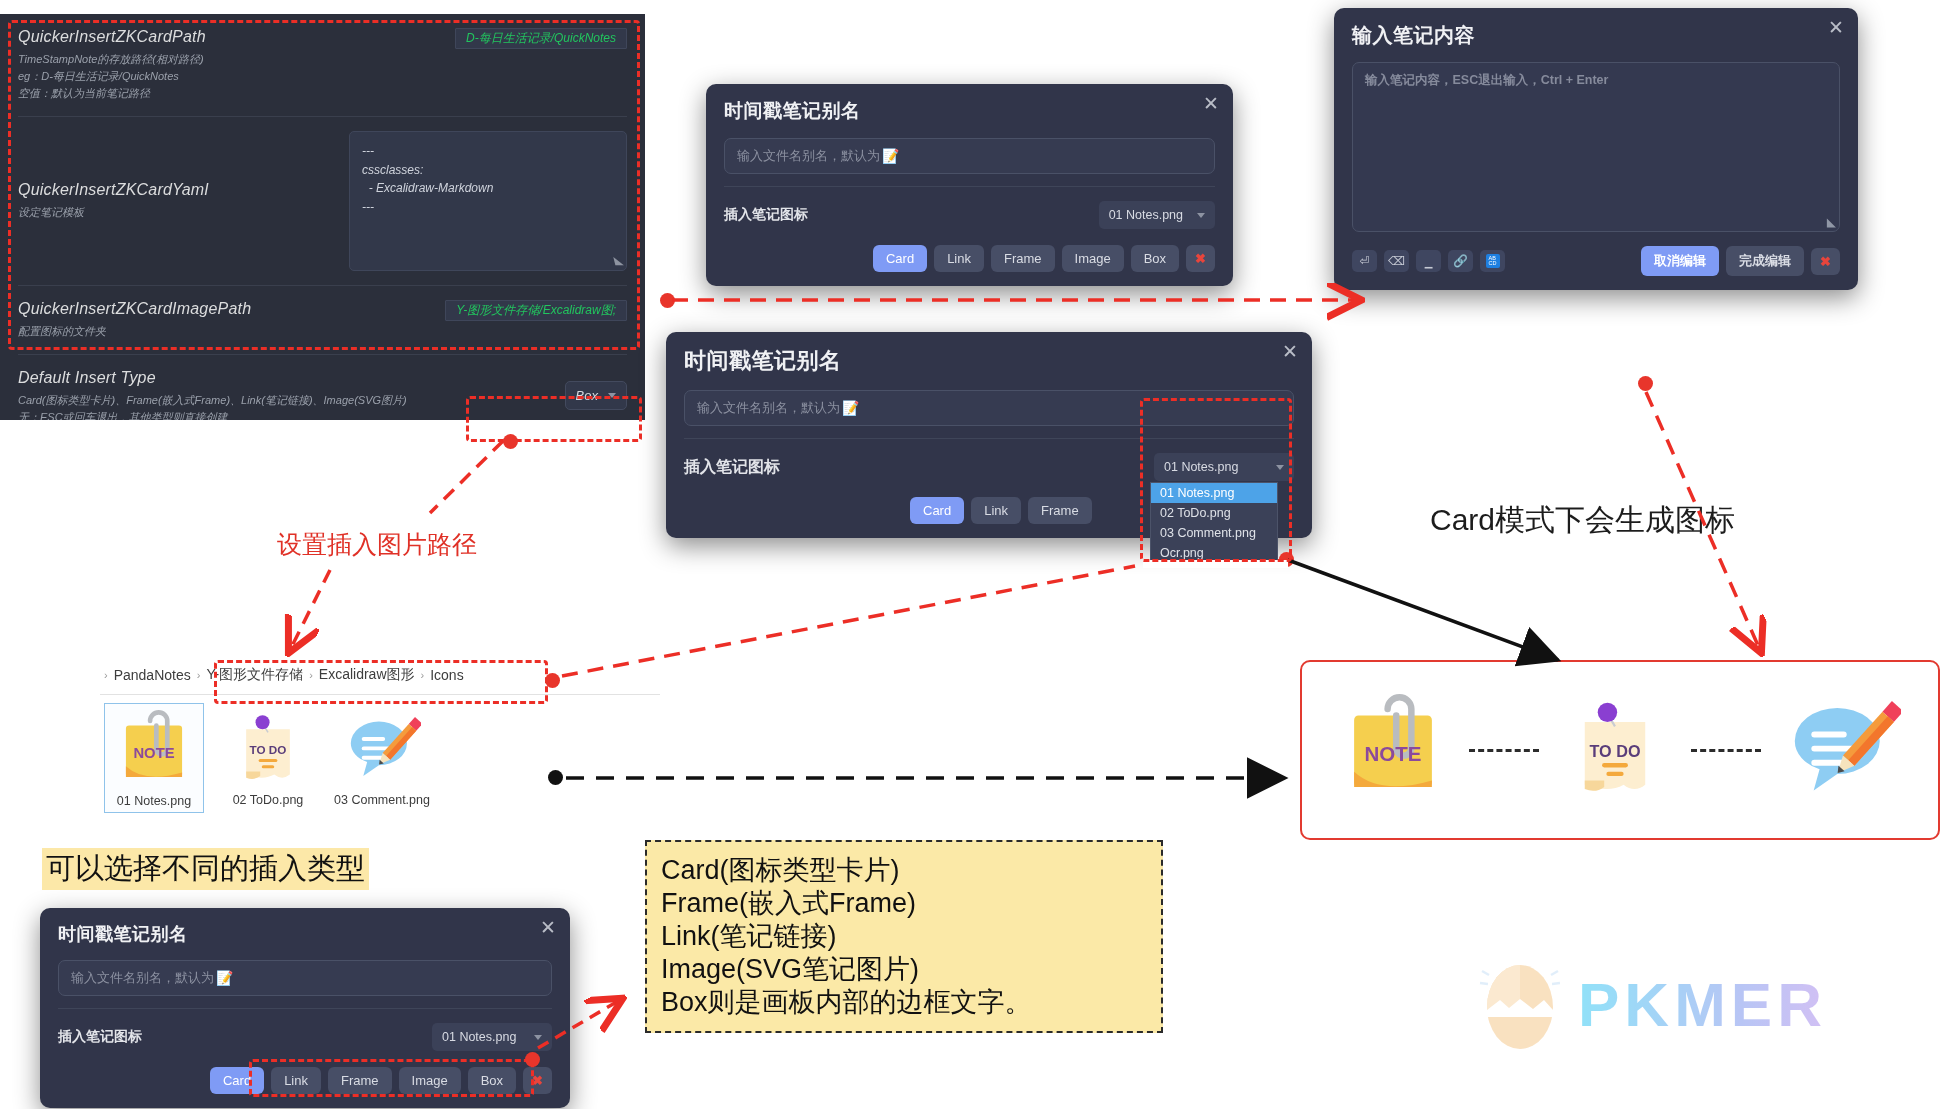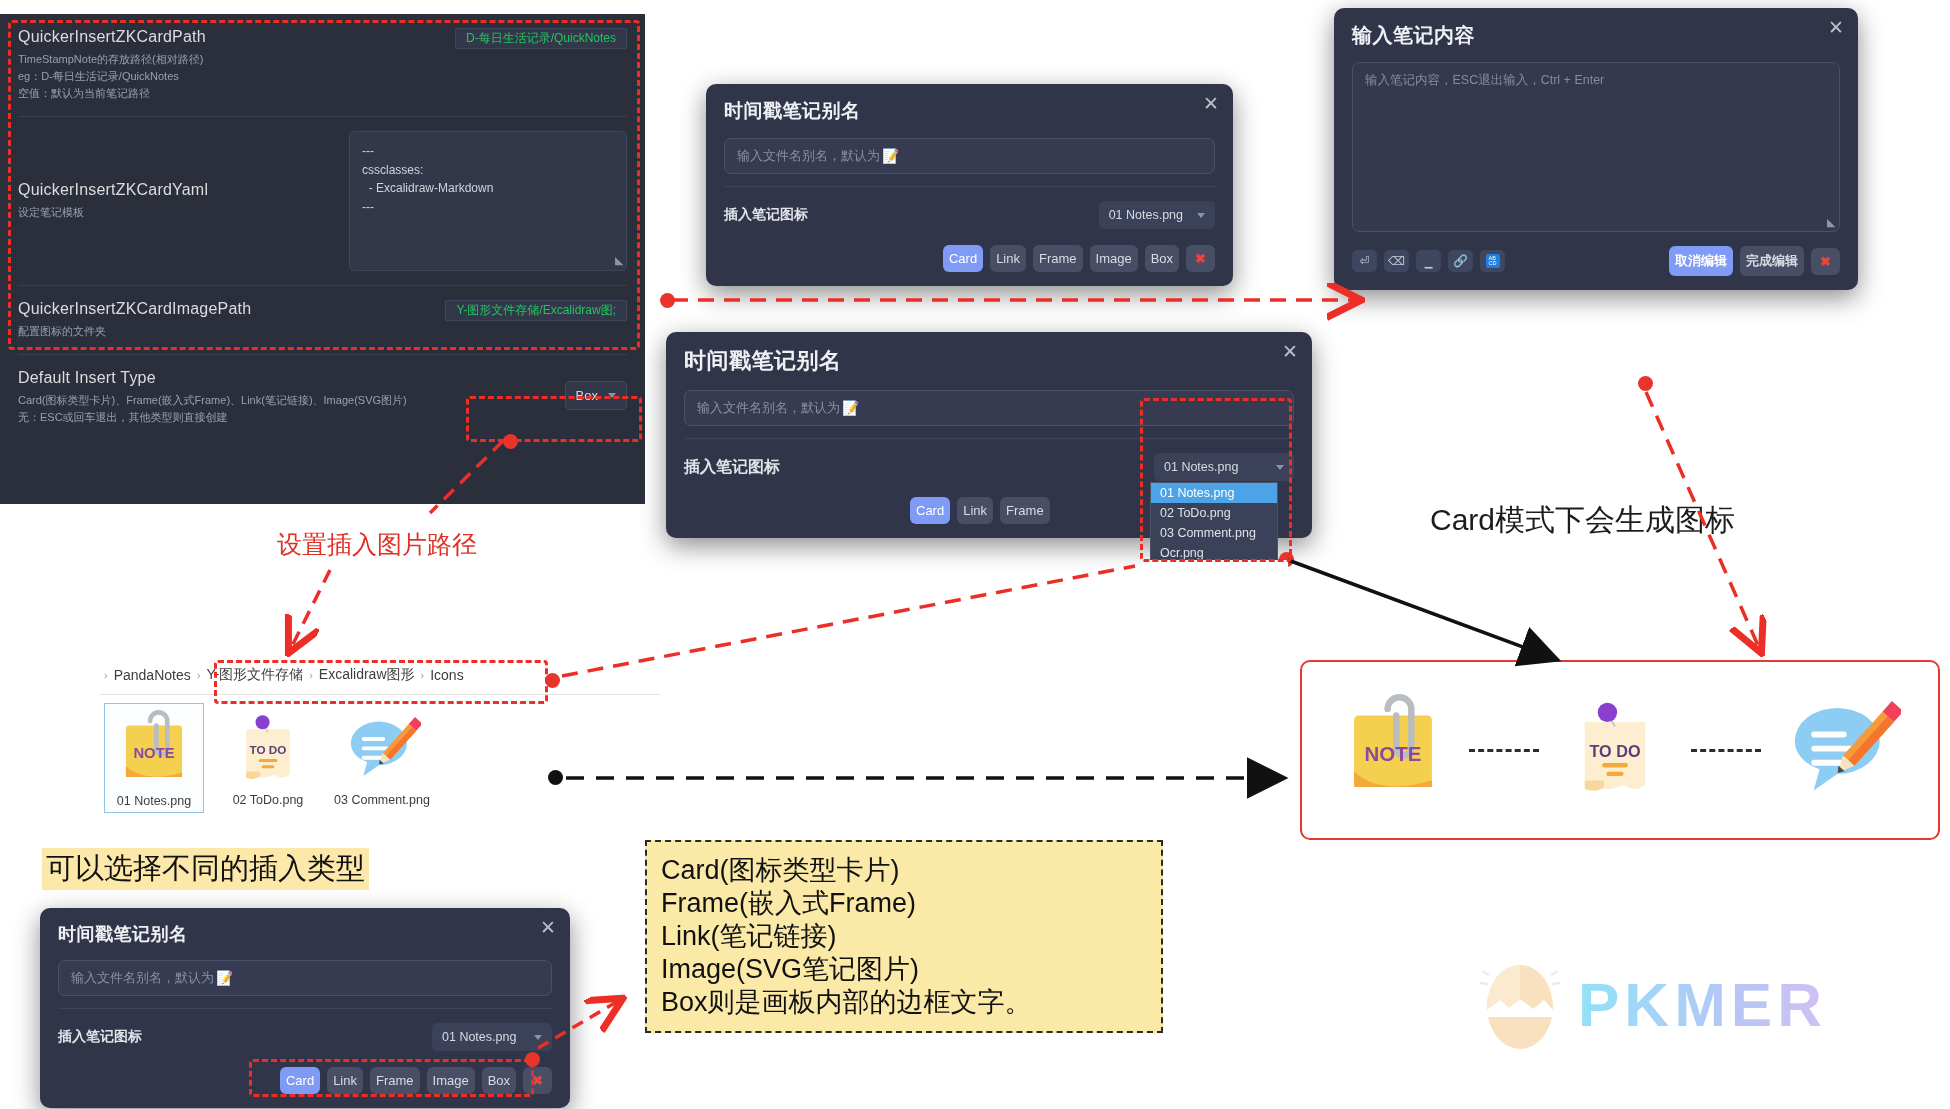--- a/index.html
+++ b/index.html
@@ -3,24 +3,25 @@
 <meta charset="utf-8">
 <style>
   * { box-sizing: border-box; margin:0; padding:0; }
   html,body { width:1950px; height:1109px; background:#ffffff; overflow:hidden; }
   body { font-family:"Liberation Sans", sans-serif; position:relative; }
 
   .abs { position:absolute; }
 
   
   #settings-panel {
-    left:0; top:14px; width:645px; height:490px;
+    left:0; top:14px; width:645px; height:406px;
     background:#2b2f3b; color:#dcddde;
     padding:0 18px;
     overflow:hidden;
+    font-style:italic;
   }
   .setting-row {
     display:flex; align-items:flex-start; justify-content:space-between;
     padding:14px 0 14px 0;
     border-bottom:1px solid #3a3f4d;
     gap:14px;
   }
   .setting-row:last-child { border-bottom:none; }
   .setting-info { flex:0 1 auto; max-width:330px; }
   .setting-name { font-size:16px; color:#dcddde; letter-spacing:.2px; margin-bottom:5px; }
@@ -61,37 +62,37 @@
   }
   .m-sep { border-top:1px solid #3f4559; margin-top:12px; }
   .m-field { display:flex; align-items:center; justify-content:space-between; margin-top:14px; }
   .m-field-label { font-size:14px; font-weight:bold; color:#e2e4e9; }
   .m-select {
     background:#3b4158; border-radius:5px; font-size:12.5px; color:#d8dbe3;
     padding:7px 10px; display:flex; align-items:center; justify-content:space-between;
     gap:14px; min-width:110px;
   }
   .m-actions { display:flex; justify-content:flex-end; gap:7px; margin-top:16px; }
-  .pill { border-radius:6px; padding:6px 6px; font-size:13px; color:#d9dce4; background:#474e66; }
+  .pill { border-radius:6px; padding:6px 13px; font-size:13px; color:#d9dce4; background:#474e66; }
   .pill.primary { background:#7f9bf5; color:#ffffff; }
   .pill.xbtn { background:#474e66; padding:6px 9px; color:#e8453c; font-weight:bold; }
 
   
   .dd-list {
     position:absolute; background:#3b4158; border:1px solid #4c5369;
     font-size:12.5px; color:#dfe2e8; z-index:30; overflow:hidden;
   }
   .dd-list div { padding:3px 9px; white-space:nowrap; }
   .dd-list div.sel { background:#4da3e8; color:#ffffff; }
 
   
   .ta-box {
     margin-top:13px; border:1px solid #4a5167; border-radius:7px;
     background:#343950; height:170px; position:relative;
-    padding:9px 12px; font-size:12.5px; color:#868b9c;
+    padding:9px 12px; font-size:12.5px; color:#868b9c;font-weight:bold;
   }
   .ta-box .grip { position:absolute; right:4px; bottom:2px; color:#9097a6; font-size:11px; transform:scaleX(-1); }
   .ta-bar { display:flex; align-items:center; justify-content:space-between; margin-top:14px; }
   .ta-tools { display:flex; gap:7px; }
   .tool-btn {
     width:25px; height:22px; border-radius:5px; background:#3f4660;
     display:flex; align-items:center; justify-content:center;
     font-size:12px; color:#c6cad4;
   }
   .tool-btn.blue { background:#3f4660; }

